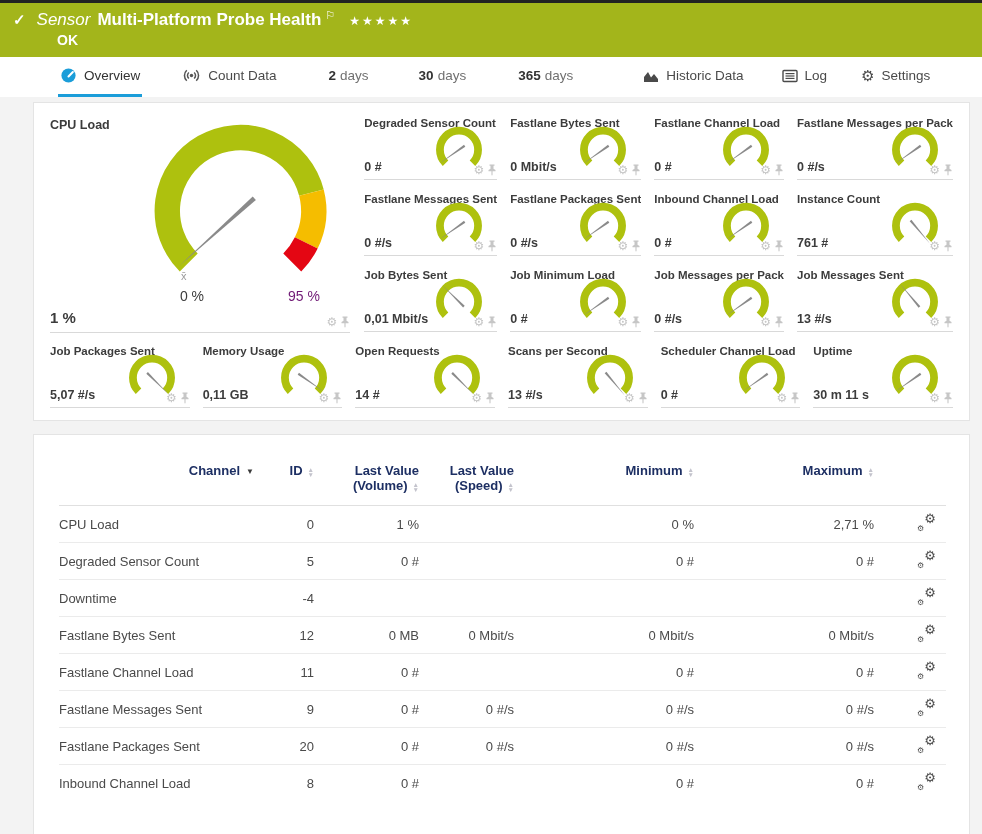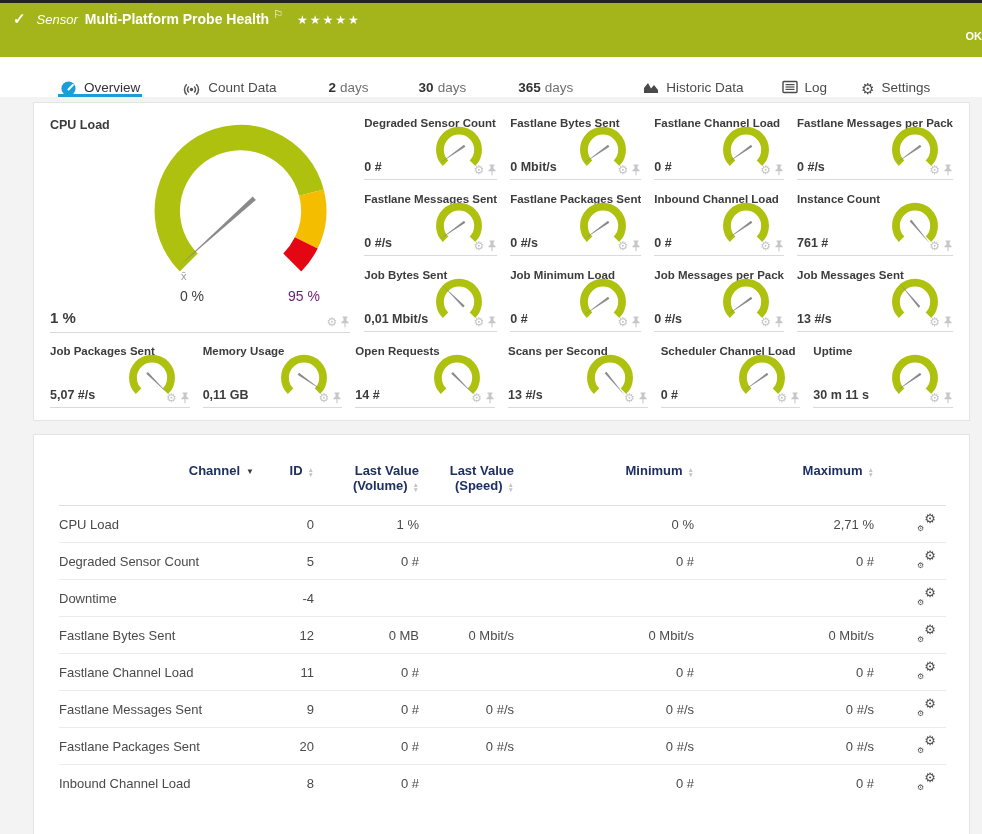--- a/index.html
+++ b/index.html
@@ -4,30 +4,30 @@
 <style>
   * { margin:0; padding:0; box-sizing:border-box; }
   html,body { width:982px; height:834px; overflow:hidden; background:#f3f3f3;
     font-family:"Liberation Sans", sans-serif; }
   .window-edge { height:3px; background:#222; }
 
   
   .topbar { height:54px; background:#a3b51b; color:#fff; padding:7px 0 0 13px; }
   .topbar-row { display:flex; align-items:baseline; }
   .check-icon { font-size:15px; font-weight:bold; margin-right:11px; }
-  .sensor-kind { font-style:italic; font-size:13px; margin-right:7px; }
-  .sensor-title { font-size:14px; font-weight:bold; }
+  .sensor-kind { font-style:italic; font-size:17px; margin-right:7px; }
+  .sensor-title { font-size:17px; font-weight:bold; }
   .flag-icon { font-size:11px; position:relative; top:-6px; margin-left:4px; }
   .stars { font-size:12px; letter-spacing:2px; margin-left:14px; }
-  .status-ok { font-size:11px; font-weight:bold; margin-left:44px; margin-top:2px;text-align:right; }
+  .status-ok { font-size:14px; font-weight:bold; margin-left:44px; margin-top:2px; }
 
   
   .tabs { height:40px; background:#fff; display:flex; align-items:stretch; padding-left:58px; }
-  .tab { display:flex; align-items:flex-start; font-size:13.5px; color:#4a4a4a;
-    border-bottom:3px solid transparent; padding:0 2px; cursor:pointer; white-space:nowrap;margin-top:23px; }
+  .tab { display:flex; align-items:center; font-size:13.5px; color:#4a4a4a;
+    border-bottom:3px solid transparent; padding:0 2px; cursor:pointer; white-space:nowrap; }
   .tab .ticon { margin-right:7px; display:inline-flex; }
   .tab.active { border-bottom-color:#1b9dd9; color:#333; }
   .tab-num { font-weight:bold; color:#333; margin-right:4px; }
   .tab-rest { color:#707070; }
   .ml-live{margin-left:38px}.ml-2d{margin-left:48px}.ml-30d{margin-left:46px}
   .ml-365d{margin-left:48px}.ml-hist{margin-left:66px}.ml-log{margin-left:34px}.ml-set{margin-left:30px}
   .gear-glyph { font-size:15px; color:#4a4a4a; }
 
   
   .panel { background:#fff; margin-left:33px; width:937px; border:1px solid #e4e4e4; }

